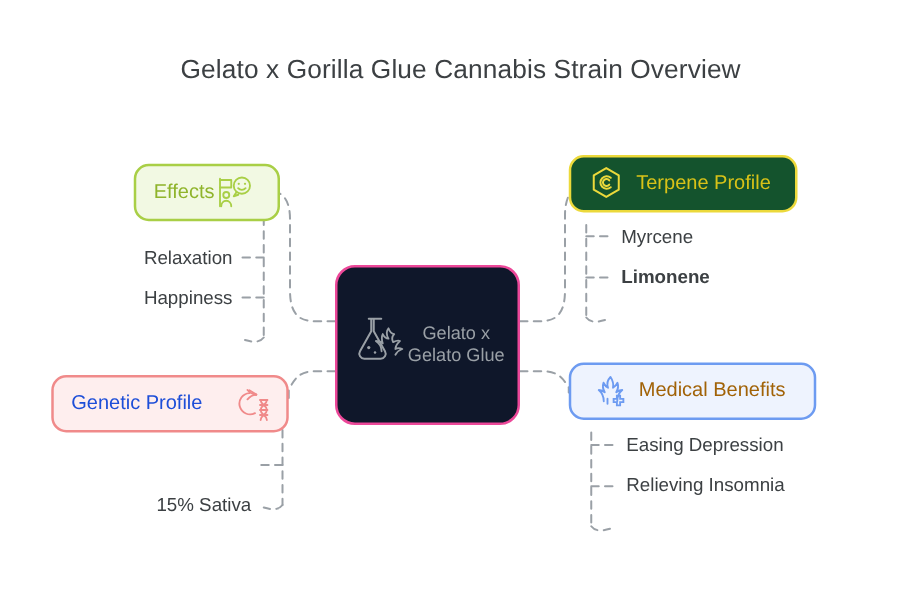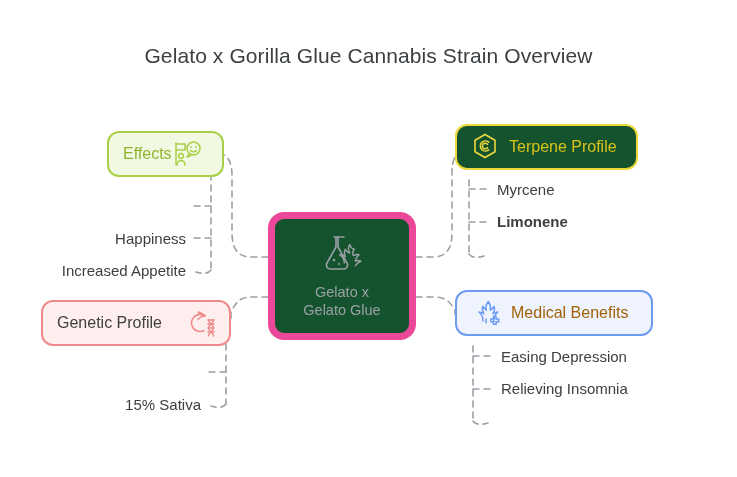--- a/index.html
+++ b/index.html
@@ -36,25 +36,25 @@
     height: 477px;
   }
 
   
   #center-node {
     position: absolute;
     left: 268px;
     top: 212px;
     width: 148px;
     height: 128px;
-    border: 7px solid #ec4899;
+    border: 2px solid #ec4899;
     border-radius: 16px;
-    background: #14532d;
+    background: #0f172a;
     display: flex;
-    flex-direction: column;
+    flex-direction: row;
     align-items: center;
     justify-content: center;
     box-sizing: border-box;
   }
   #center-node .c-icon { margin-bottom: 6px; }
   #center-node .c-label {
     font-size: 14.5px;
     color: #9aa0a6;
     line-height: 18px;
     text-align: center;
@@ -85,21 +85,21 @@
     justify-content: flex-start;
   }
   #node-effects .p-label { color: #8fb42b; }
 
   
   #node-genetic {
     left: 41px; top: 300px; width: 190px;
     background: #feeeee; border-color: #f08a8a;
     justify-content: space-between;
   }
-  #node-genetic .p-label { color: #404040; }
+  #node-genetic .p-label { color: #1d4ed8; }
 
   
   #node-terpene {
     left: 455px; top: 124px; width: 183px;
     background: #14532d; border-color: #ecd93b;
     gap: 10px;
   }
   #node-terpene .p-label { color: #d8c218; }
 
   
@@ -184,22 +184,22 @@
         <circle cx="9" cy="16" r="2.4"></circle>
         <path d="M5 25c0-2.6 1.8-4.4 4-4.4s4 1.8 4 4.4"></path>
         <circle cx="21.5" cy="8.5" r="6.5"></circle>
         <circle cx="19" cy="7" r="0.9" fill="#a9cf46" stroke="none"></circle>
         <circle cx="24" cy="7" r="0.9" fill="#a9cf46" stroke="none"></circle>
         <path d="M18.5 10.5c1.6 1.8 4.4 1.8 6 0"></path>
         <path d="M17 14l-2 3 3.6-1.2"></path>
       </svg>
     </span>
   </div>
+  <div class="leaf right-aligned" style="left:0px; top:198px; width:186px;">Relaxation</div>
   <div class="leaf right-aligned" style="left:0px; top:230px; width:186px;">Happiness</div>
-  <div class="leaf right-aligned" style="left:0px; top:262px; width:186px;">Increased Appetite</div>
 
   <div class="pill" id="node-genetic">
     <span class="p-label">Genetic Profile</span>
     <span class="p-icon">
       <svg width="30" height="28" viewBox="0 0 30 28" fill="none" stroke="#f08a8a" stroke-width="1.5" stroke-linecap="round" stroke-linejoin="round" xmlns="http://www.w3.org/2000/svg">
         <path d="M14.5 5.5A8.5 8.5 0 1 0 19 21.5"></path>
         <path d="M13 3c2 2.4 4.4 3.6 7 3.6"></path>
         <path d="M13 10.5c2-2.4 4.4-3.6 7-3.6"></path>
         <path d="M14.5 3.2l5.6 3.4"></path>
         <path d="M23 11h6M23 15h6M23 19h6M23 23h6"></path>

